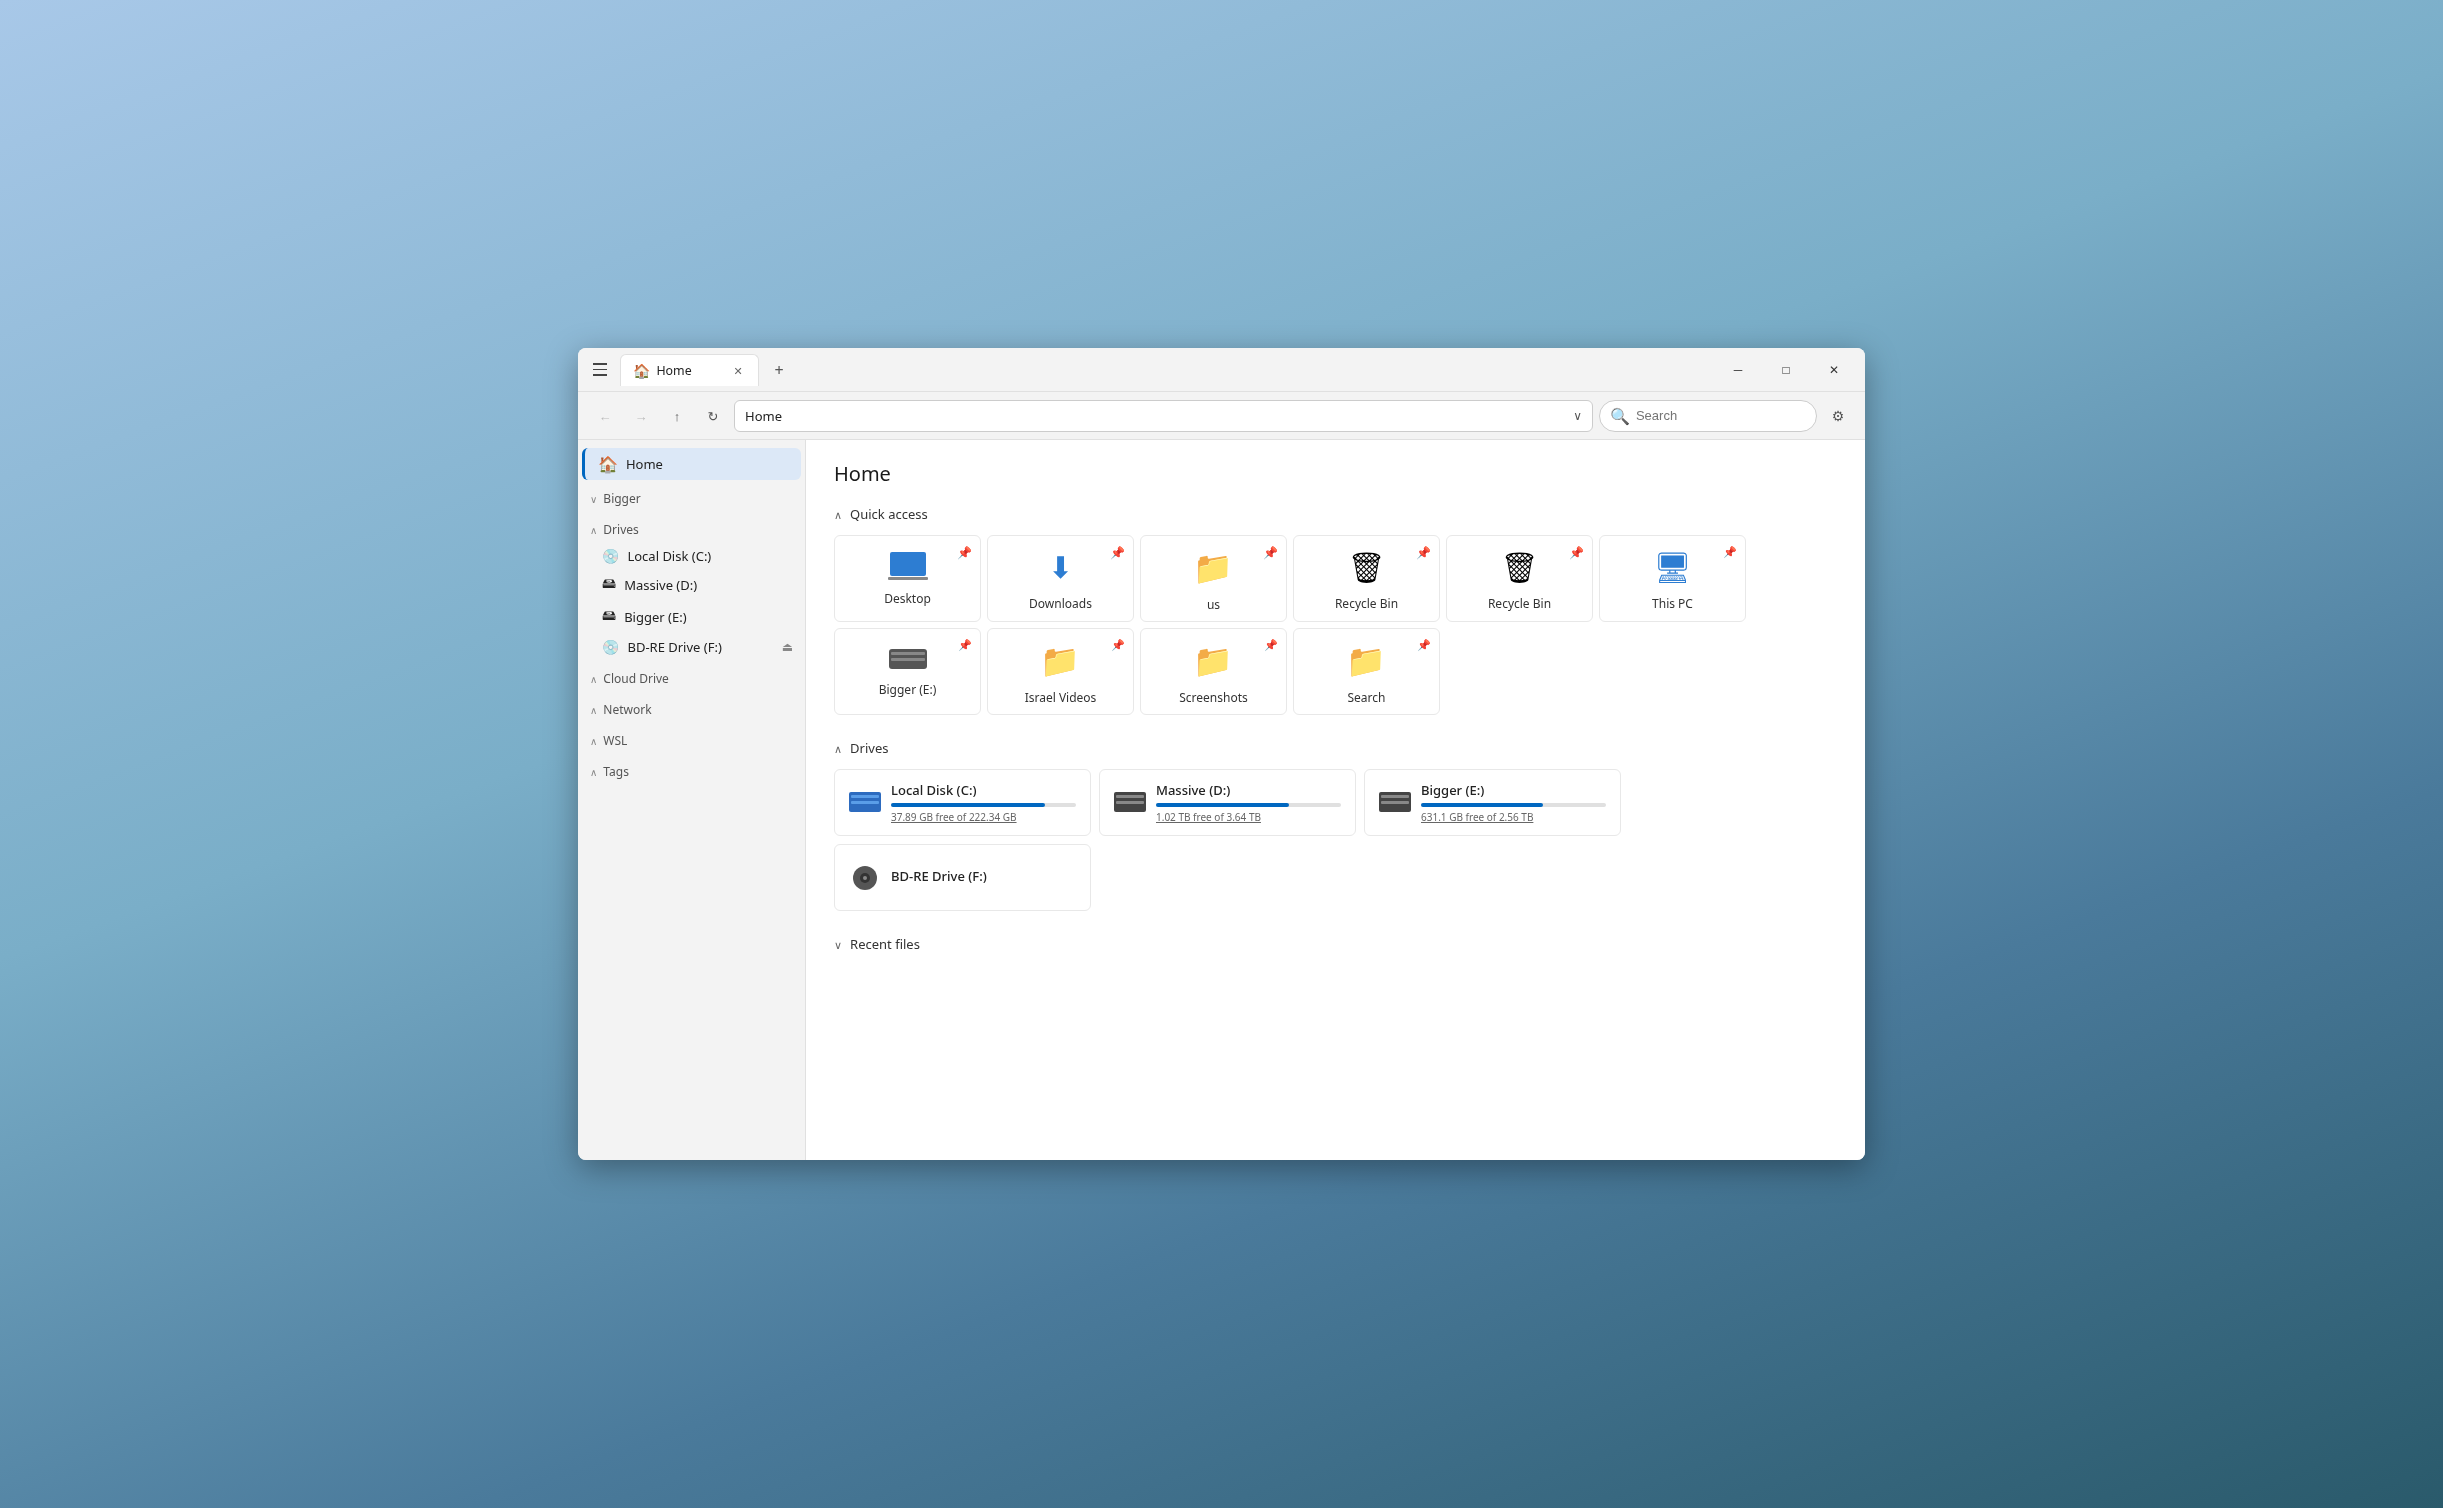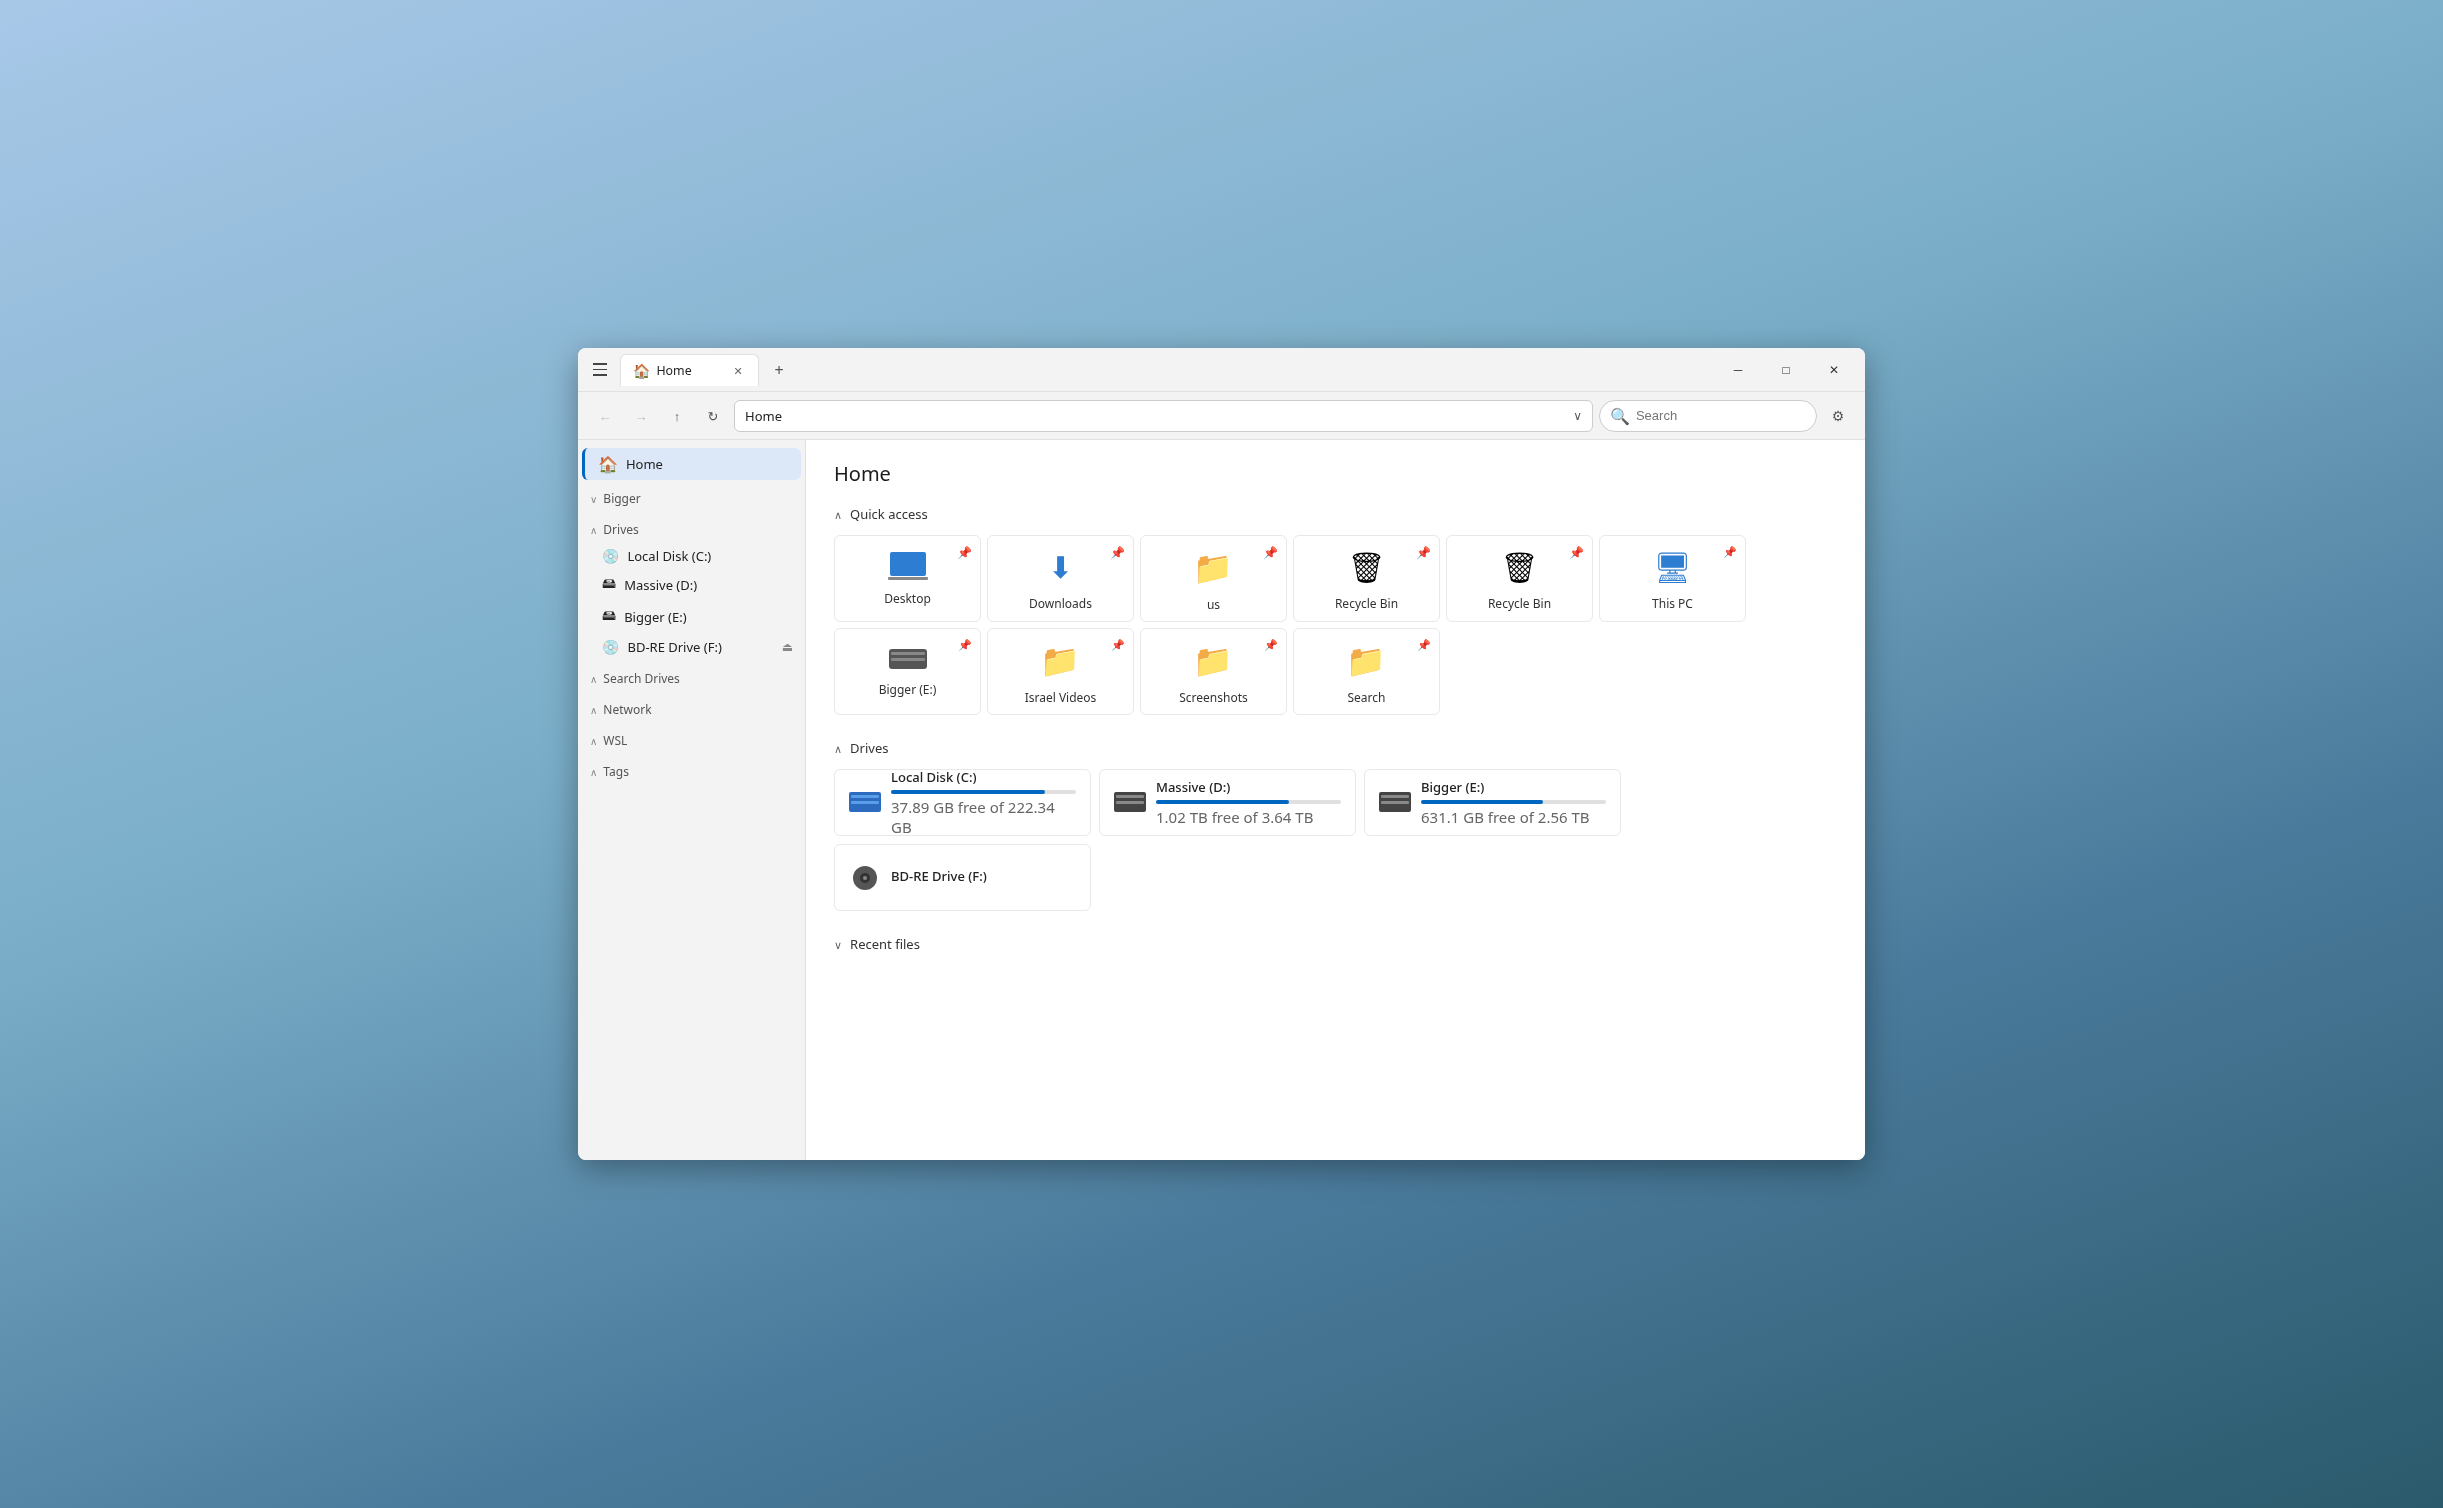--- a/index.html
+++ b/index.html
@@ -181,21 +181,21 @@
       width: 257px; height: 67px;
       border: 1px solid #e8e8e8; border-radius: 6px;
       display: flex; align-items: center; gap: 10px;
       padding: 10px 14px; cursor: pointer; background: white;
     }
     .drive-info { flex: 1; }
     .drive-name { font-size: 13px; font-weight: 500; color: #222; margin-bottom: 4px; }
     .drive-bar-bg { height: 4px; background: #e0e0e0; border-radius: 2px; margin-bottom: 3px; }
     .drive-bar-fill { height: 4px; border-radius: 2px; }
     .drive-bar-fill.blue { background: #0067c0; }
-    .drive-free { font-size: 15px; color: #666; }
+    .drive-free { font-size: 10px; color: #666; text-decoration: underline; }
 
     
     .recent-header {
       display: flex; align-items: center; gap: 8px;
       font-size: 13px; color: #333; margin-bottom: 8px; cursor: pointer;
     }
     .recent-header .chevron { font-size: 11px; color: #666; }
 
     ::-webkit-scrollbar { width: 6px; }
     ::-webkit-scrollbar-track { background: transparent; }
@@ -275,21 +275,21 @@
         <span>Bigger (E:)</span>
       </div>
       <div class="sidebar-drive-item">
         <span class="sidebar-drive-icon">💿</span>
         <span>BD-RE Drive (F:)</span>
         <span class="sidebar-eject">⏏</span>
       </div>
 
       <div class="sidebar-section">
         <span class="chevron">∧</span>
-        <span>Search Drives</span>
+        <span>Cloud Drive</span>
       </div>
 
       <div class="sidebar-section">
         <span class="chevron">∧</span>
         <span>Network</span>
       </div>
 
       <div class="sidebar-section">
         <span class="chevron">∧</span>
         <span>WSL</span>

